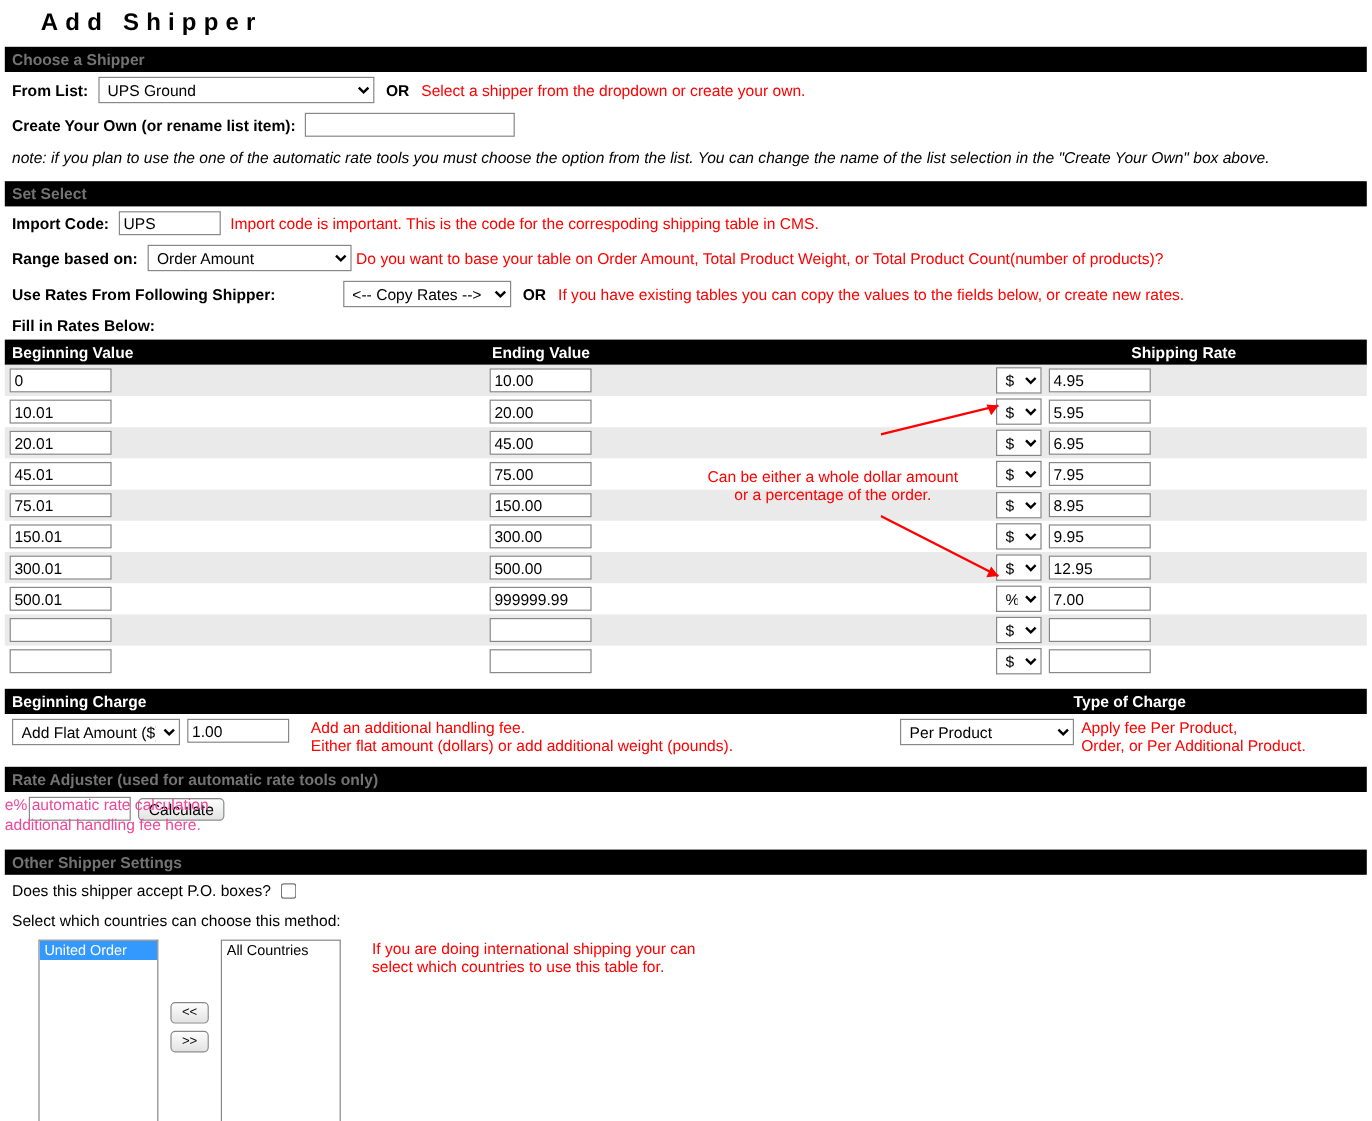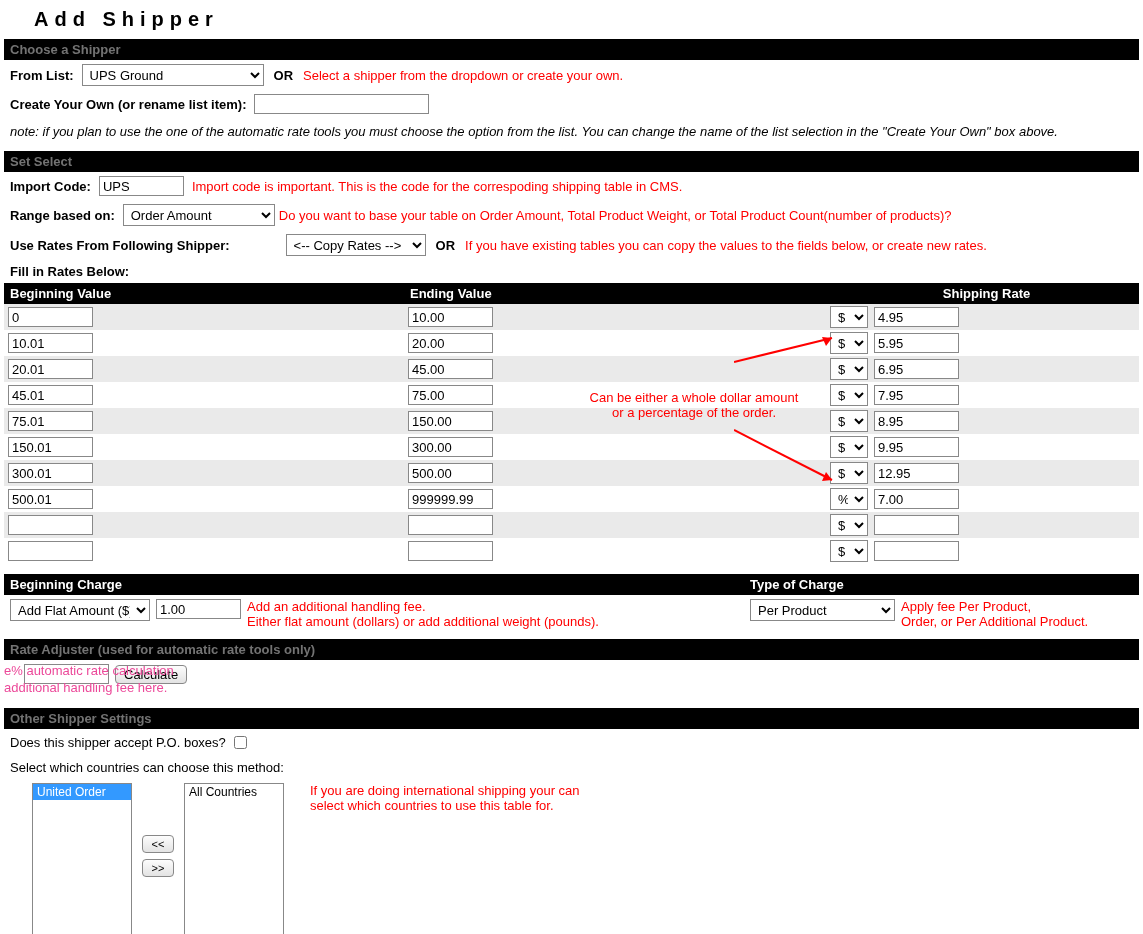--- a/index.html
+++ b/index.html
@@ -59,21 +59,21 @@
   .rate-row .cell-begin { width: 400px; }
   .rate-row .cell-end   { width: 422px; }
   .rate-row .cell-rate  { display: flex; gap: 6px; align-items: center; }
   .rate-row input[type="text"] { width: 85px; }
   .rate-row .cell-rate select { width: 38px; }
 
   
   .two-col-head { display: flex; background:#000; color:#fff; font-weight:bold; }
   .two-col-head > div { padding: 3px 6px; }
   .tc-left { width: 740px; }
-  .tc-right { flex:1; }
+  .tc-right { flex:1;text-align:center; }
 
   
   .adjuster-strip { margin-top: 6px; }
   .adjuster-body { position: relative; height: 42px; }
   .adjuster-body .controls { position:absolute; left:20px; top:4px; display:flex; gap:6px; align-items:center; }
   .adjuster-body .overlay-text { position:absolute; left:0; top:2px; color:#ec4899; line-height:17px; }
 
   
   .listbox {
     border: 1px solid #888;
@@ -120,41 +120,41 @@
   svg.arrow { position:absolute; pointer-events:none; }
 </style>
 </head>
 <body>
 
 <h1 class="page-title">Add Shipper</h1>
 
 <div class="section-header">Choose a Shipper</div>
 <div class="row">
   <span class="label-strong">From List:</span>
-  <select style="width:182px;">
+  <select style="width:230px;">
     <option>UPS Ground</option>
   </select>
   <span class="or-text">OR</span>
   <span class="annot">Select a shipper from the dropdown or create your own.</span>
 </div>
 <div class="row">
   <span class="label-strong">Create Your Own (or rename list item):</span>
   <input type="text" style="width: 175px;" value="">
 </div>
 <span class="note-italic">note: if you plan to use the one of the automatic rate tools you must choose the option from the list. You can change the name of the list selection in the "Create Your Own" box above.</span>
 
 <div class="section-header">Set Select</div>
 <div class="row">
   <span class="label-strong">Import Code:</span>
   <input type="text" style="width: 85px;" value="UPS">
   <span class="annot" style="margin-left:4px;">Import code is important. This is the code for the correspoding shipping table in CMS.</span>
 </div>
 <div class="row">
   <span class="label-strong">Range based on:</span>
-  <select style="width:152px;">
+  <select style="width:170px;">
     <option>Order Amount</option>
   </select>
   <span class="annot">Do you want to base your table on Order Amount, Total Product Weight, or Total Product Count(number of products)?</span>
 </div>
 <div class="row">
   <span class="label-strong">Use Rates From Following Shipper:</span>
   <select style="width:140px;margin-left:48px;">
     <option>&lt;-- Copy Rates --&gt;</option>
   </select>
   <span class="or-text">OR</span>
@@ -269,21 +269,21 @@
 <div class="two-col-head" style="margin-top:10px;">
   <div class="tc-left">Beginning Charge</div>
   <div class="tc-right">Type of Charge</div>
 </div>
 <div style="display:flex; padding:4px 6px; align-items:flex-start;">
   <div style="width:740px; display:flex; align-items:flex-start; gap:6px;">
     <select style="width:140px;">
       <option>Add Flat Amount ($)</option>
     </select>
     <input type="text" style="width: 85px;" value="1.00">
-    <div class="annot" style="margin-left:0;">
+    <div class="annot" style="margin-left:12px;">
       <div>Add an additional handling fee.</div>
       <div>Either flat amount (dollars) or add additional weight (pounds).</div>
     </div>
   </div>
   <div style="flex:1; display:flex; align-items:flex-start; gap:6px;">
     <select style="width:145px;">
       <option>Per Product</option>
     </select>
     <div class="annot">
       <div>Apply fee Per Product,</div>

